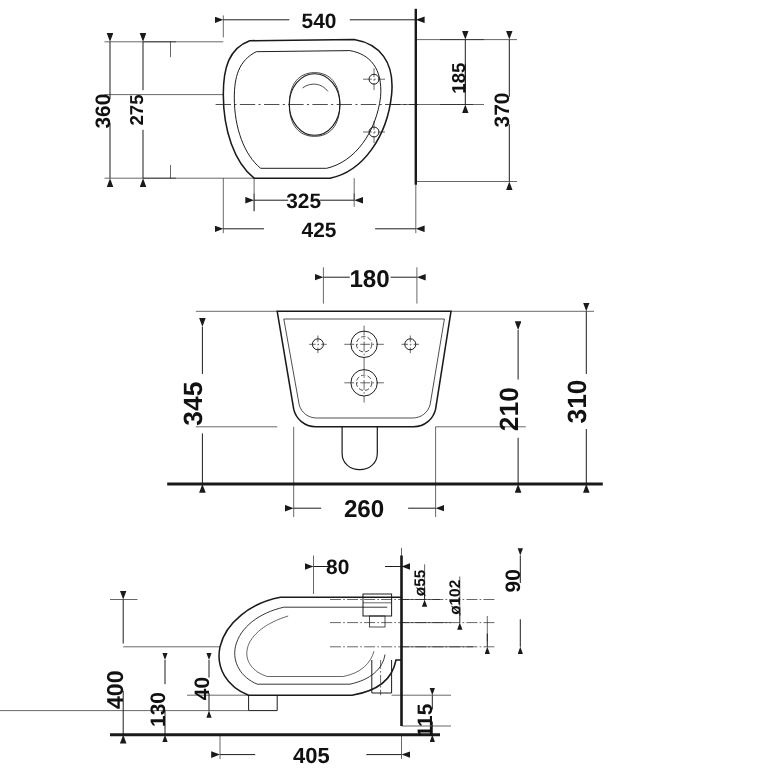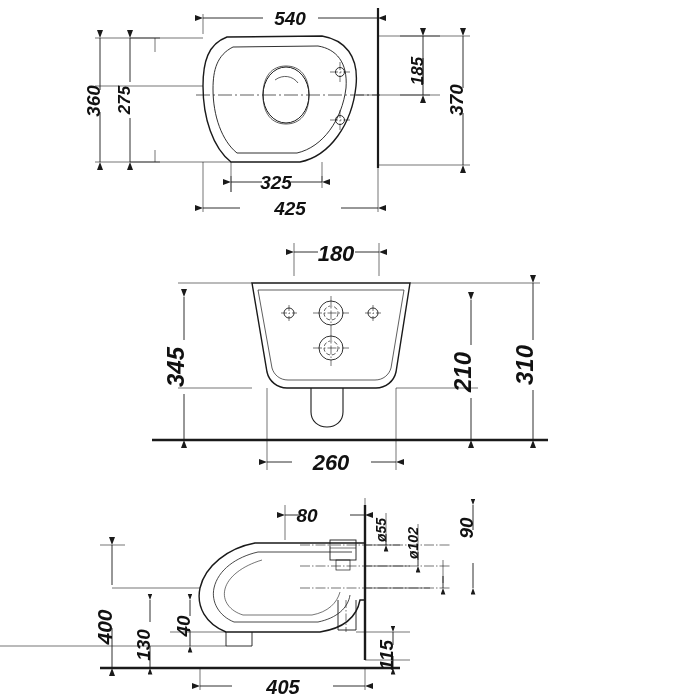--- a/index.html
+++ b/index.html
@@ -1,17 +1,17 @@
 <!DOCTYPE html>
 <html><head>
 <meta charset="utf-8">
 <style>
   html,body{margin:0;padding:0;background:#ffffff;}
   body{width:700px;height:700px;font-family:"Liberation Sans",sans-serif;overflow:hidden;}
-  #stage{position:relative;width:700px;height:700px;background:#fff;font-style:italic;}
+  #stage{position:relative;width:700px;height:700px;background:#fff;}
   svg.sheet{position:absolute;left:0;top:0;width:700px;height:700px;}
   .dimtxt{font-family:"Liberation Sans",sans-serif;font-weight:bold;fill:#111;}
 </style>
 </head>
 <body>
 
 <div id="stage">
 <svg class="sheet" viewBox="0 0 700 700">
   <defs>
     <marker id="ah" markerWidth="9" markerHeight="9" refX="8" refY="3" orient="auto" markerUnits="userSpaceOnUse">

